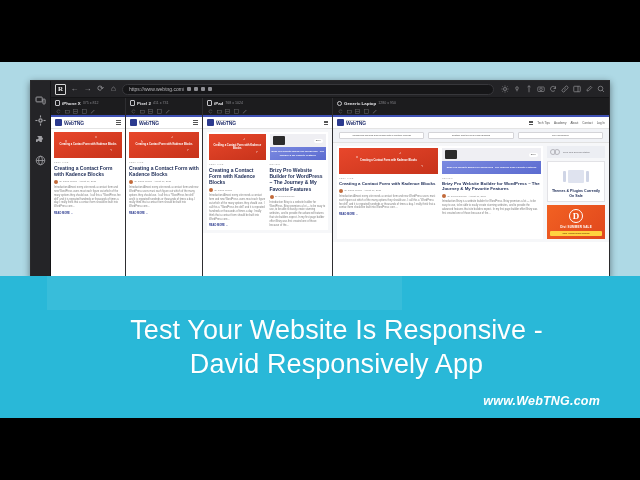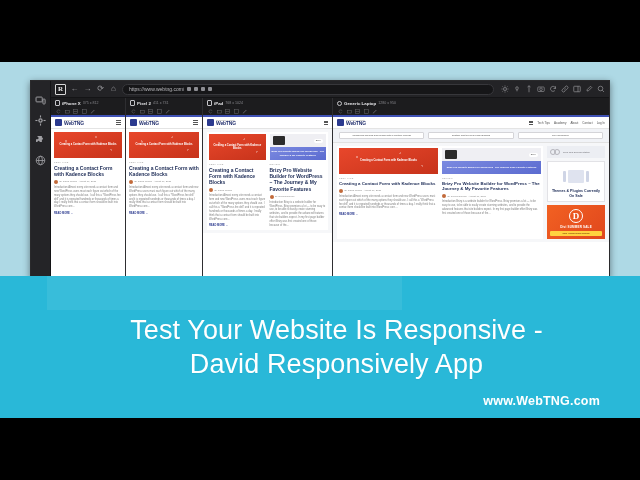--- a/index.html
+++ b/index.html
@@ -144,21 +144,21 @@
     position:absolute; left:0; top:276px; width:640px; height:142px;
     background:#29b8d8; z-index:30;
   }
   .band-inner{ position:absolute; inset:0; display:flex; flex-direction:column; align-items:center; justify-content:center; }
   .slide-title{
     font-size:27px; color:#ffffff; text-align:center; line-height:1.26; font-weight:400;
     letter-spacing:.1px; text-shadow:0 1px 1px rgba(0,0,0,.05);margin-left:33px;
   }
   .site-url{
     position:absolute; right:40px; bottom:10px;
-    font-size:12.5px; color:#ffffff; font-weight:bold; letter-spacing:.2px;
+    font-size:12.5px; color:#ffffff; font-weight:bold; letter-spacing:.2px;font-style:italic;
   }
   .band-glow{
     position:absolute; left:47px; top:0; width:355px; height:34px;
     background:rgba(255,255,255,.07);
   }
 </style>
 </head>
 <body>
 
 <div id="stage">

